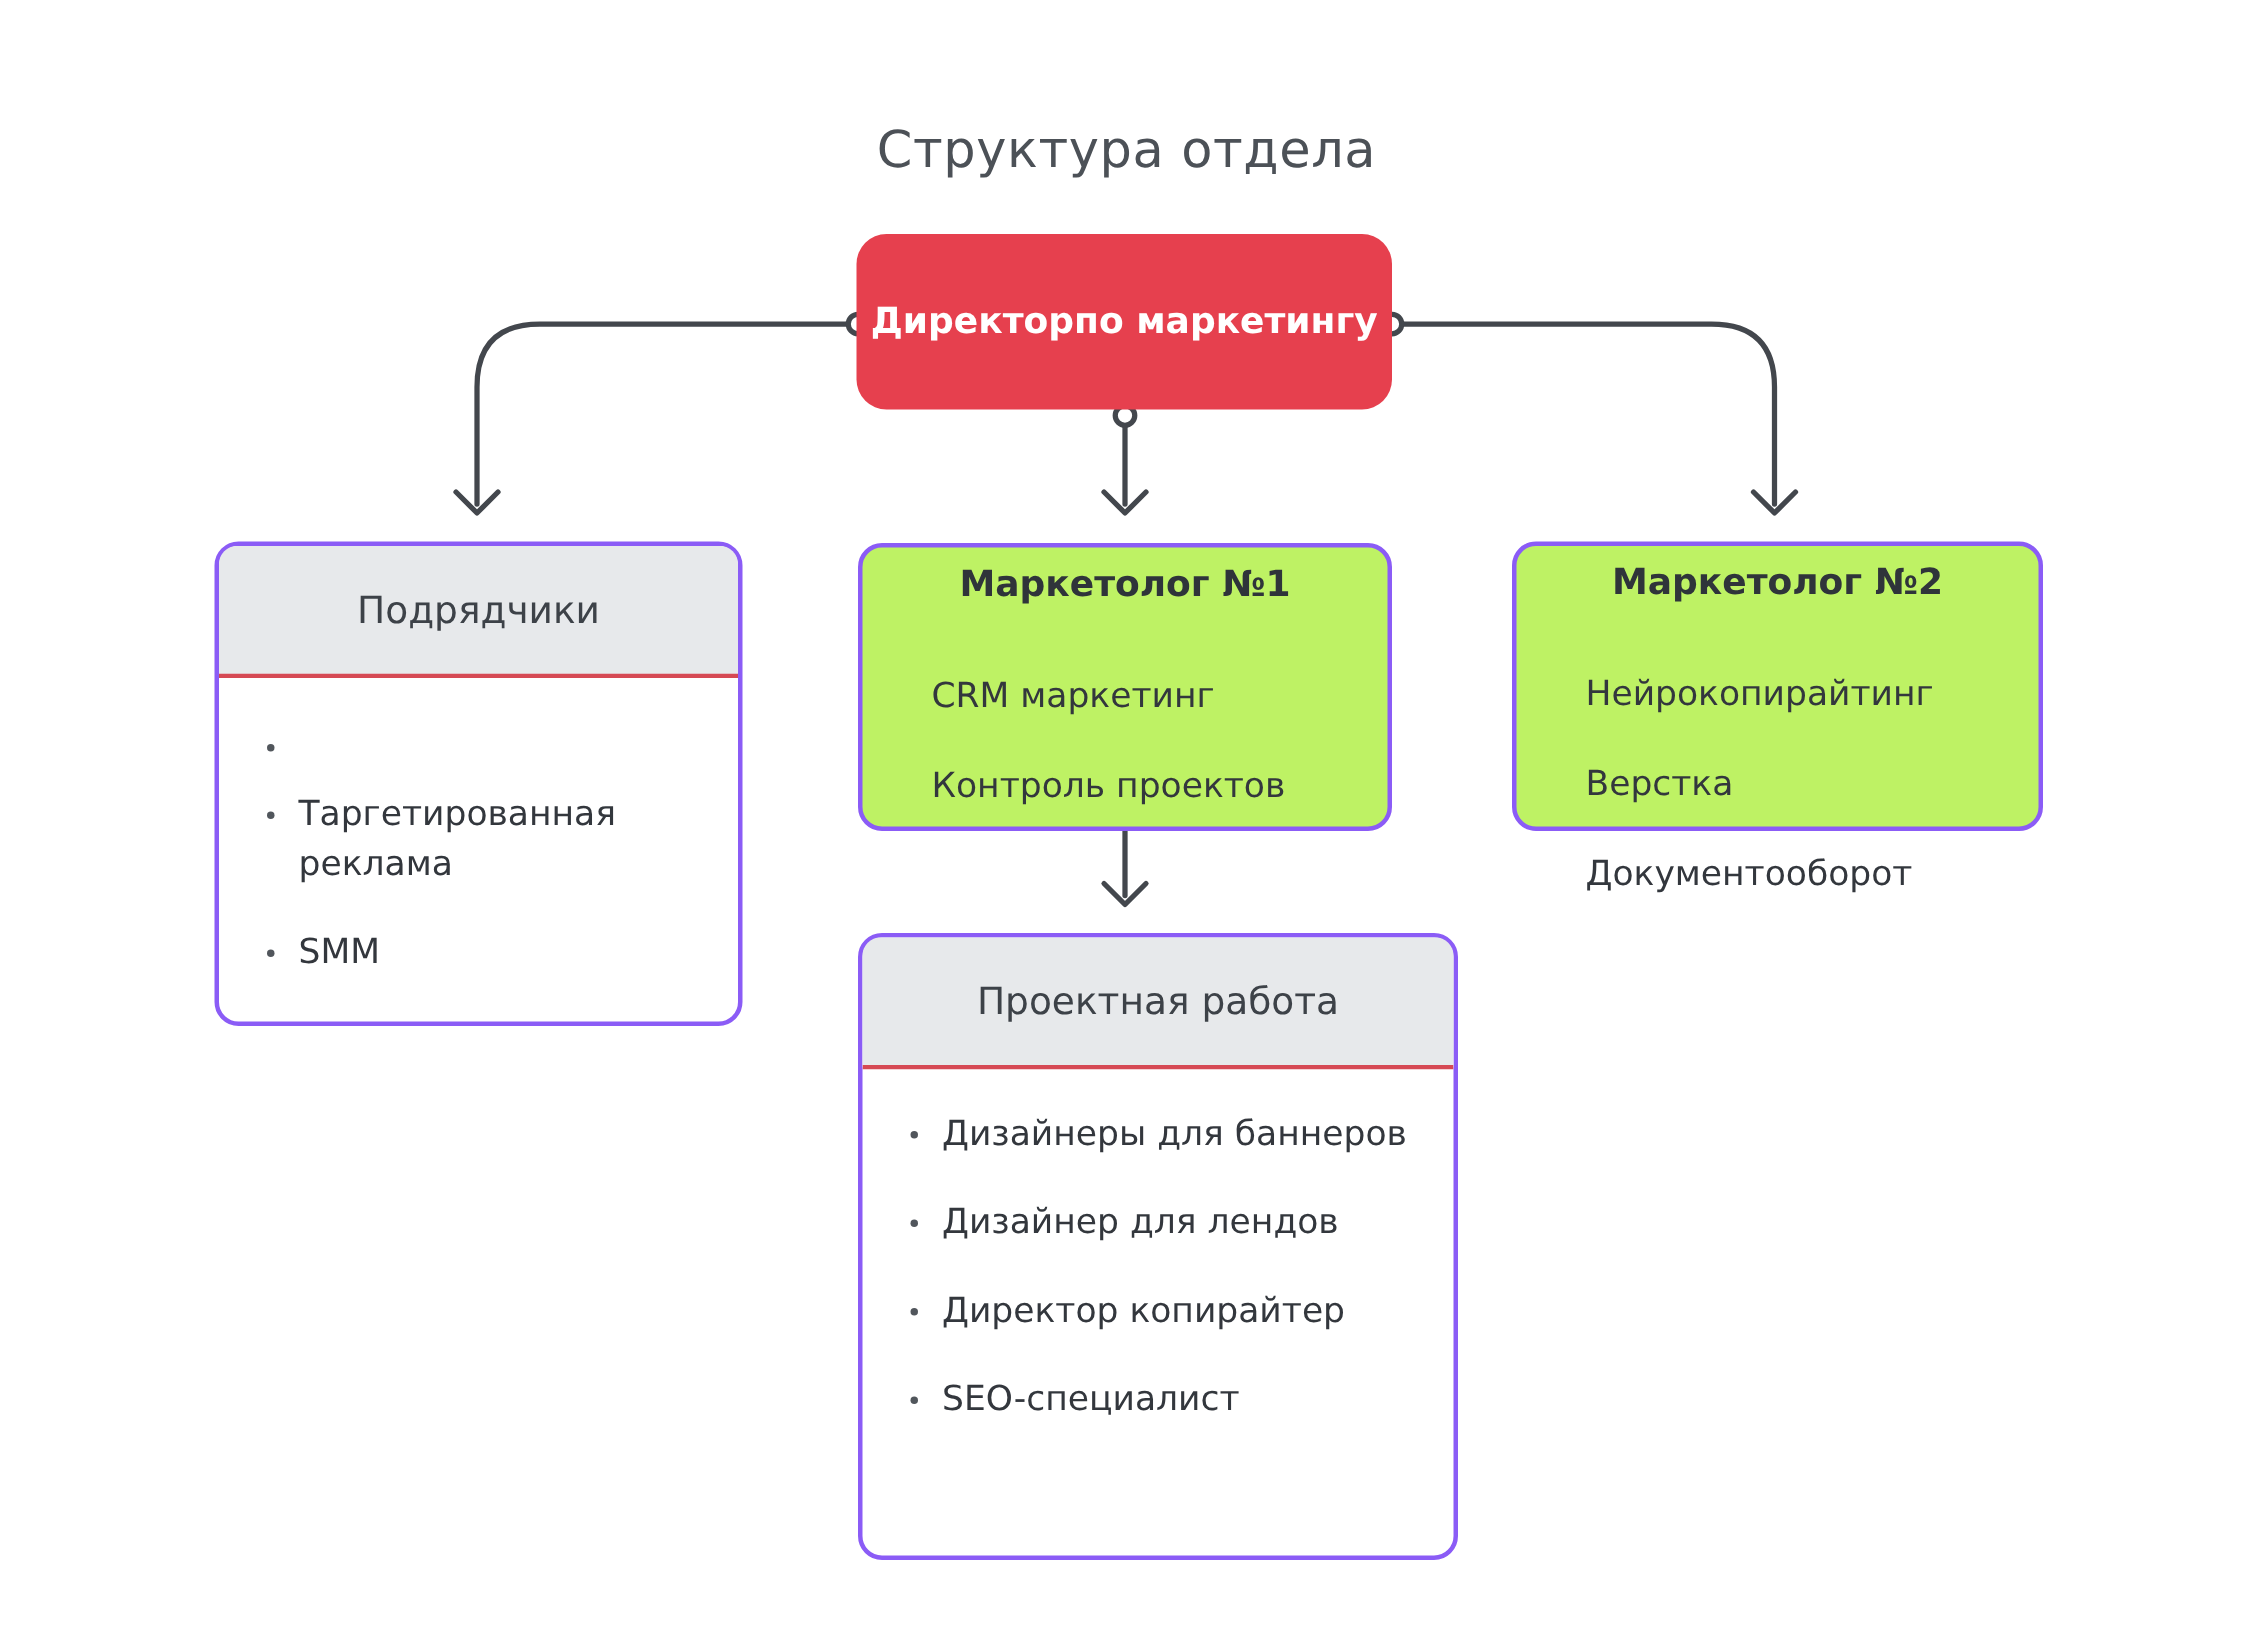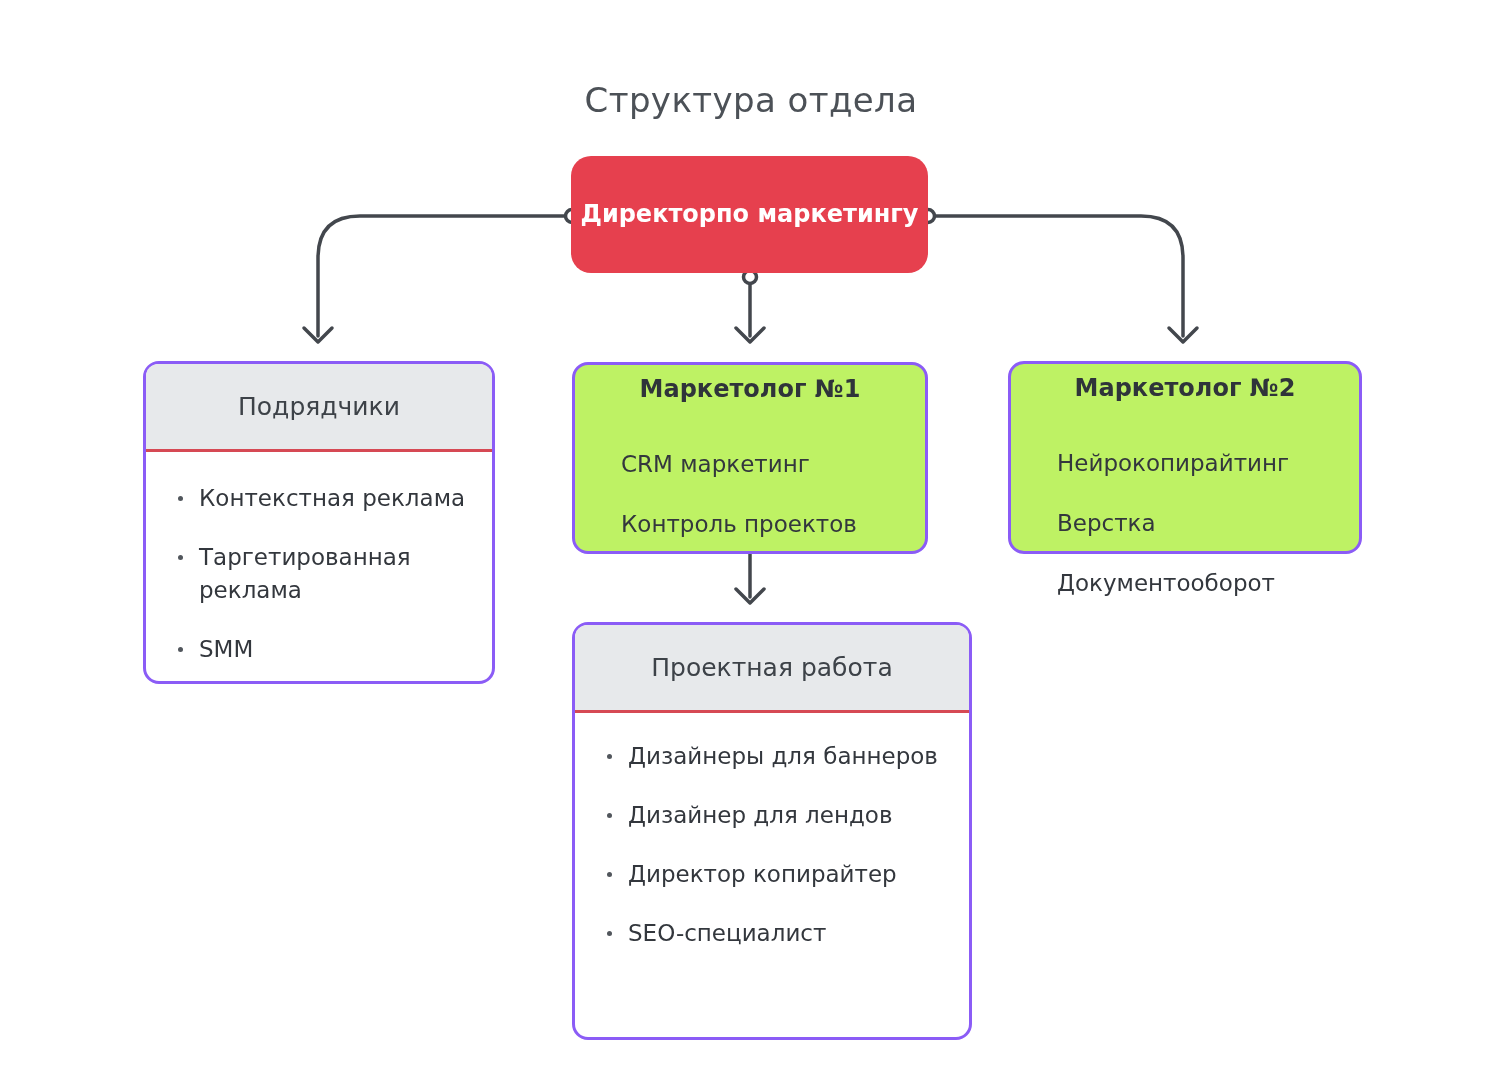--- a/index.html
+++ b/index.html
@@ -147,21 +147,20 @@
     <span>по маркетингу</span>
   </div>
 
   <div class="node node-split node-contractors">
     <div class="node-header">
       <span>Подрядчики</span>
     </div>
     <ul class="bullet-list">
       <li>
         <span class="bullet-dot"></span>
-        <span>Контекстная реклама</span>
       </li>
       <li>
         <span class="bullet-dot"></span>
         <span>Таргетированная реклама</span>
       </li>
       <li>
         <span class="bullet-dot"></span>
         <span>SMM</span>
       </li>
     </ul>

